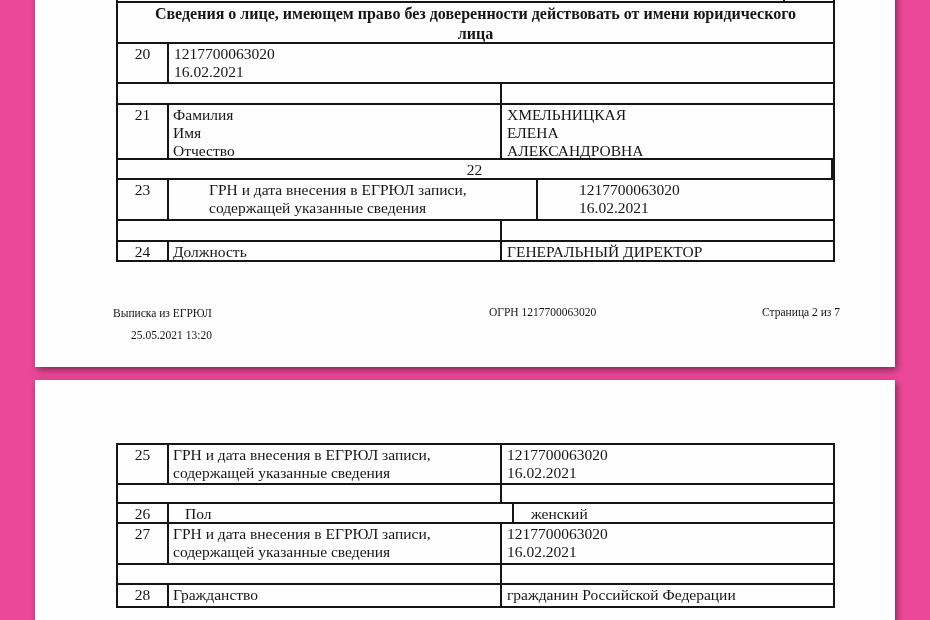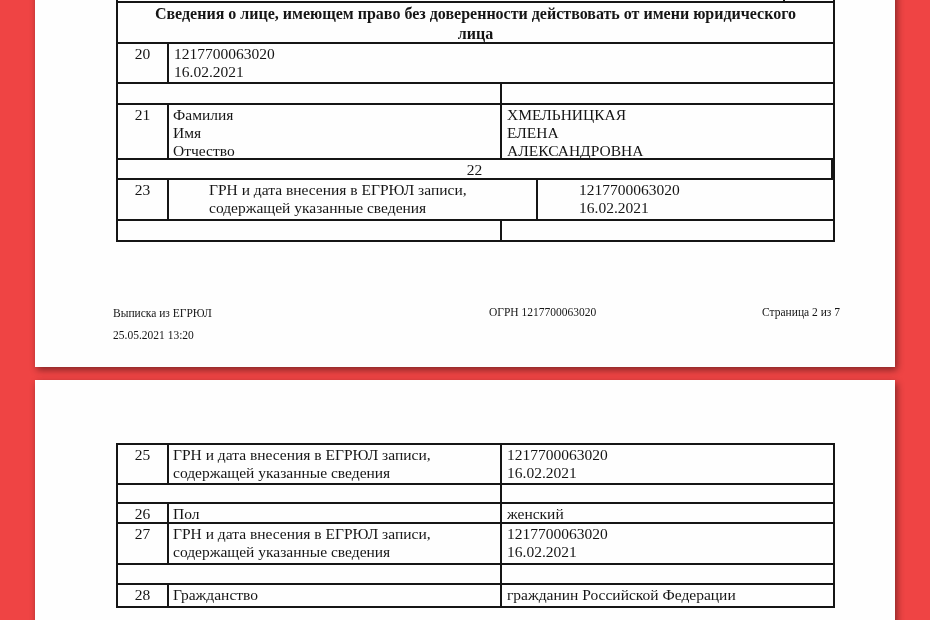--- a/index.html
+++ b/index.html
@@ -1,21 +1,21 @@
 <!DOCTYPE html>
 <html><head>
 <meta charset="utf-8">
 <style>
   * { margin:0; padding:0; box-sizing:border-box; }
   html,body { width:930px; height:620px; overflow:hidden; }
   body { font-family:"Liberation Serif","DejaVu Serif",serif; color:#151515; }
 
   #viewport {
     position:relative; width:930px; height:620px;
-    background:#ef4444; overflow:hidden;
+    background:#ec4899; overflow:hidden;
   }
 
   .page {
     position:absolute; left:35px; width:860px; background:#fefefe;
     box-shadow:2px 3px 7px rgba(0,0,0,0.45);
   }
   #page-1 { top:-20px; height:387px; }
   #page-2 { top:380px; height:260px; }
 
   
@@ -40,21 +40,21 @@
     flex:1; font-weight:bold; text-align:center; font-size:16px;
     line-height:20px; padding-top:1px; white-space:pre-line;
   }
 
   
   .sliver-row { position:relative; height:3px; border-bottom:2px solid #151515; }
   .sliver-tick { position:absolute; left:665px; top:0; width:2px; height:3px; background:#151515; }
 
   
   .footer-item { position:absolute; font-size:11.5px; line-height:11px; white-space:pre-line; }
-  #footer-left   { left:78px;  top:317px; }
+  #footer-left   { left:78px;  top:317px;text-align:right; }
   #footer-center { left:454px; top:327px; }
   #footer-right  { right:55px; top:327px; }
 </style>
 </head>
 <body>
 
 <div id="viewport">
 
   <div class="page" id="page-1">
 
@@ -96,20 +96,25 @@
           <div class="c-num">23</div>
           <div class="c-label">ГРН и дата внесения в ЕГРЮЛ записи,
 содержащей указанные сведения</div>
           <div class="c-value">1217700063020
 16.02.2021</div>
         </div>
         <div class="trow" style="height: 21px;">
           <div class="c-merge"></div>
           <div class="c-value"></div>
         </div>
+        <div class="trow" style="height: 20px;">
+          <div class="c-num">24</div>
+          <div class="c-label">Должность</div>
+          <div class="c-value">ГЕНЕРАЛЬНЫЙ ДИРЕКТОР</div>
+        </div>
       </div>
 
     <div class="footer-item" id="footer-left">
       <span>Выписка из ЕГРЮЛ</span><br>
       <span>25.05.2021 13:20</span>
     </div>
     <div class="footer-item" id="footer-center">ОГРН 1217700063020</div>
     <div class="footer-item" id="footer-right">Страница 2 из 7</div>
   </div>
 
@@ -120,21 +125,21 @@
           <div class="c-num">25</div>
           <div class="c-label">ГРН и дата внесения в ЕГРЮЛ записи,
 содержащей указанные сведения</div>
           <div class="c-value">1217700063020
 16.02.2021</div>
         </div>
         <div class="trow" style="height: 19px;">
           <div class="c-merge"></div>
           <div class="c-value"></div>
         </div>
-        <div class="trow" style="height: 20px;">
+        <div class="trow" style="height: 20px; gap: 12px;">
           <div class="c-num">26</div>
           <div class="c-label">Пол</div>
           <div class="c-value">женский</div>
         </div>
         <div class="trow" style="height: 41px;">
           <div class="c-num">27</div>
           <div class="c-label">ГРН и дата внесения в ЕГРЮЛ записи,
 содержащей указанные сведения</div>
           <div class="c-value">1217700063020
 16.02.2021</div>

